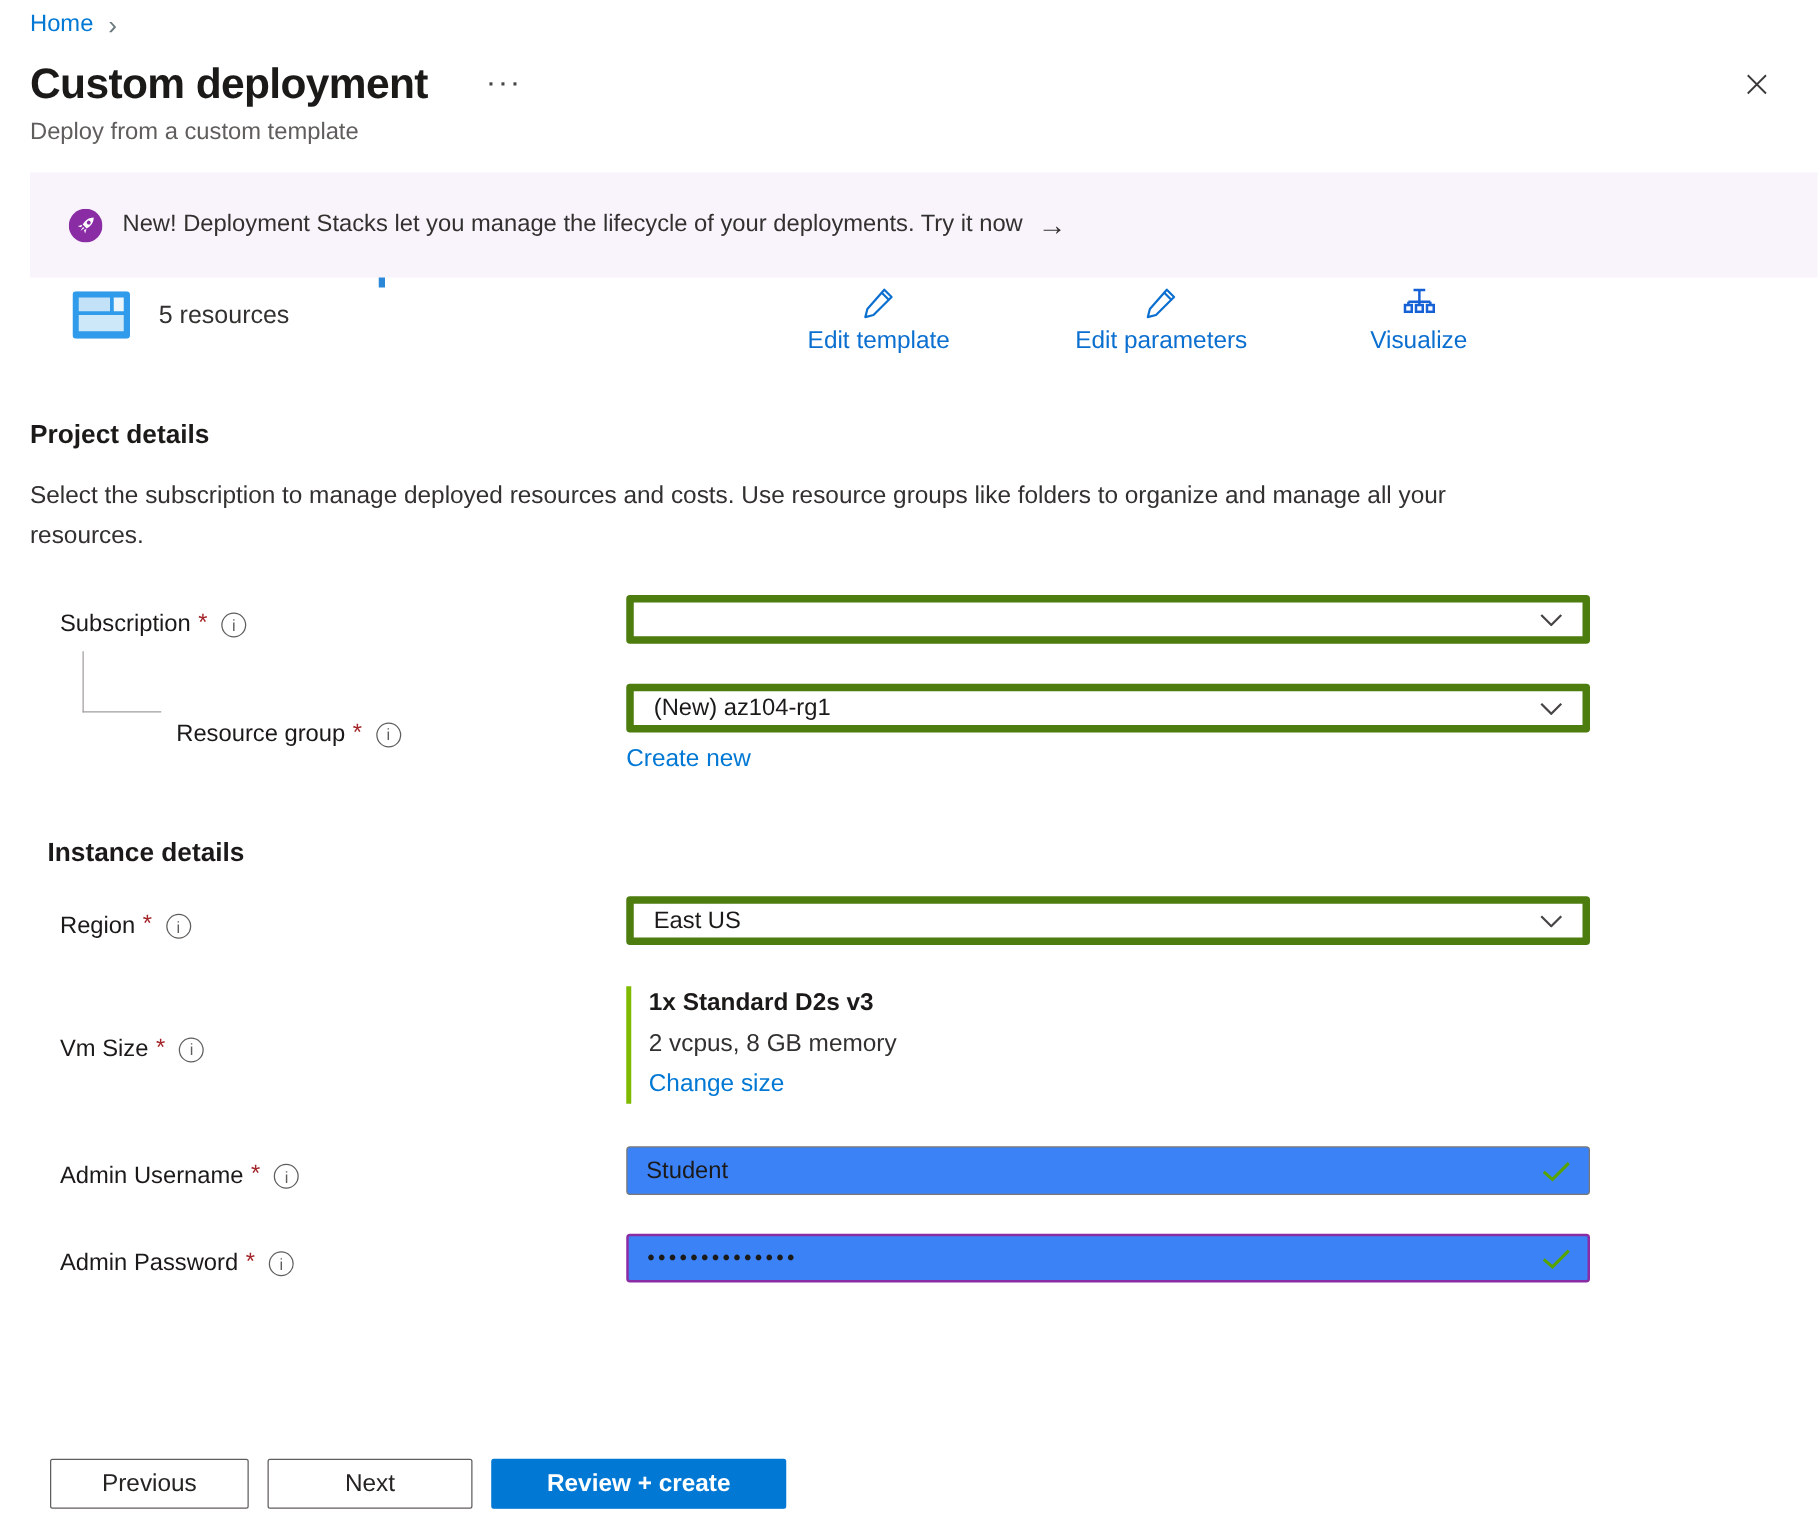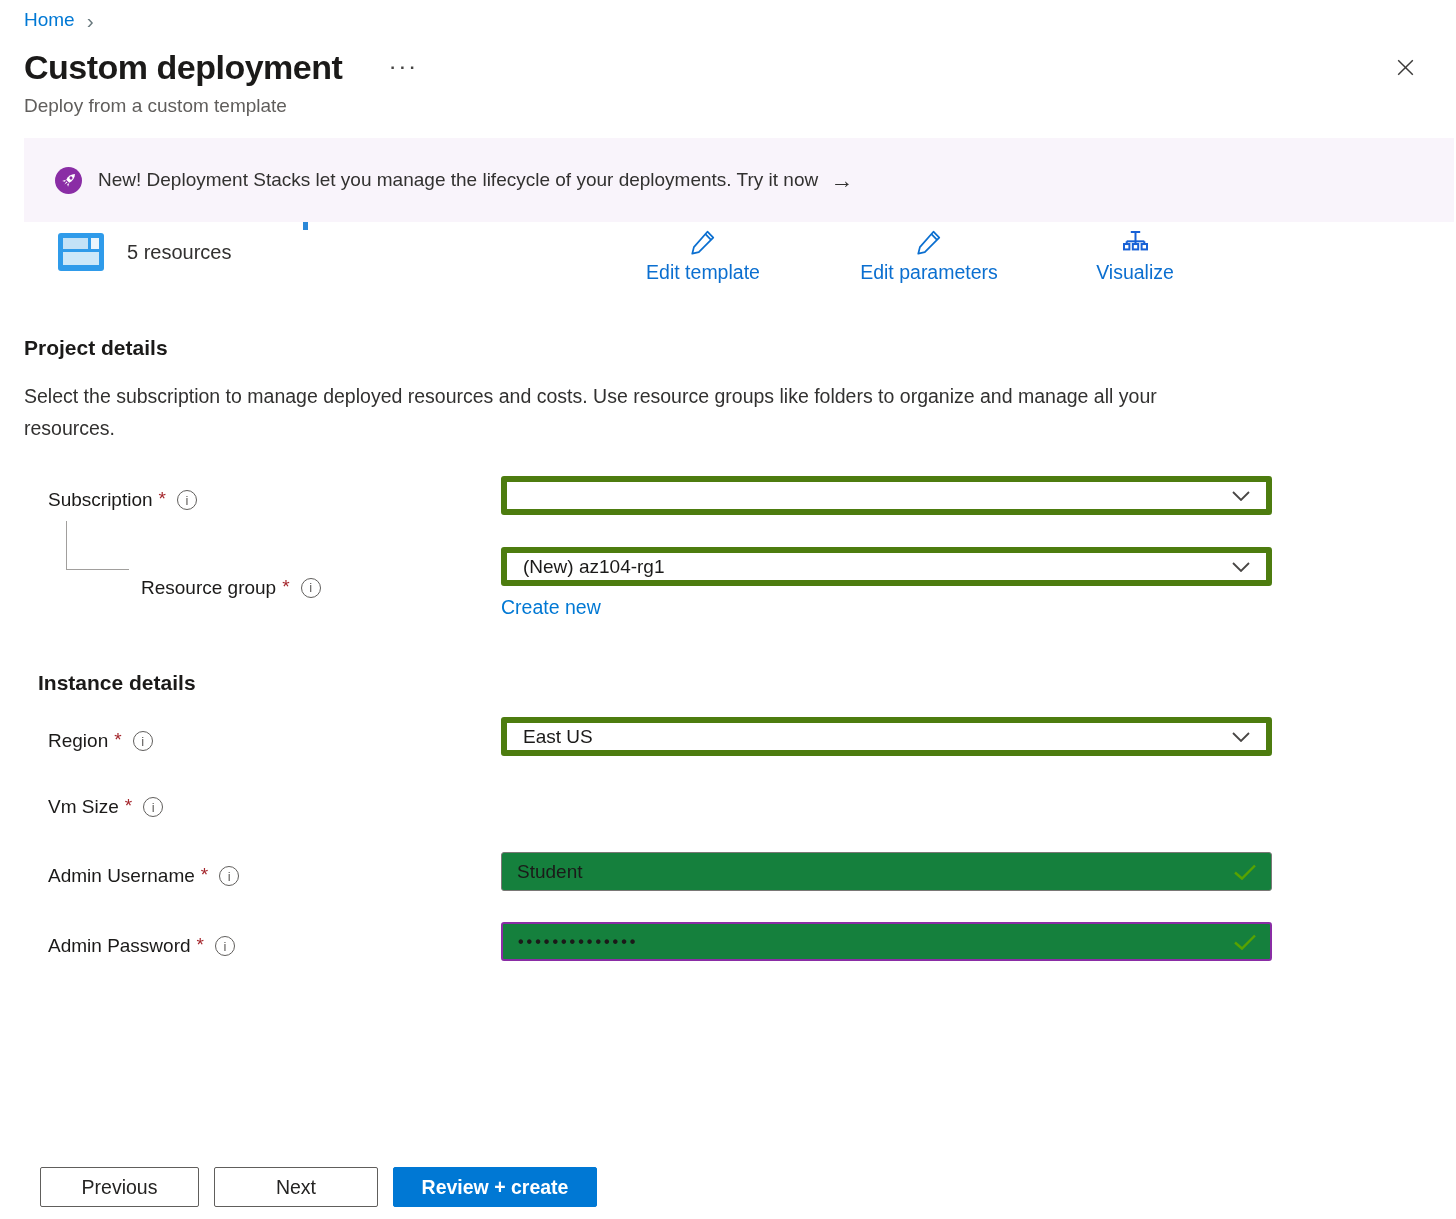--- a/index.html
+++ b/index.html
@@ -52,21 +52,21 @@
   .control-cell { width: 771px; }
   .combo {
     height: 39px; border: 6px solid #4d7c0f; border-radius: 3px; background: #fff;
     display: flex; align-items: center; justify-content: space-between;
     padding: 0 16px; font-size: 19px; color: #1b1a19; cursor: pointer;
   }
   .input-wrap { position: relative; }
   .text-input {
     width: 771px; height: 39px; border: 1px solid #7a7876; border-radius: 3px;
     padding: 0 44px 0 15px; font-size: 19px; color: #1b1a19;
-    font-family: "Liberation Sans", "DejaVu Sans", sans-serif; outline: none; background: #15803d;
+    font-family: "Liberation Sans", "DejaVu Sans", sans-serif; outline: none; background: #3b82f6;
   }
   .password-input { border: 2px solid #8a2da5; font-size: 16px; letter-spacing: 3px; font-weight: 700; }
   .check-icon { position: absolute; right: 15px; top: 50%; transform: translateY(-50%); display: flex; }
   .link { color: #0078d4; font-size: 19.5px; cursor: pointer; text-decoration: none; display: inline-block; }
   .create-new { margin-top: 10px; }
   .rg-connector {
     position: absolute; left: 18px; top: -26px; width: 63px; height: 49px;
     border-left: 1px solid #a19f9d; border-bottom: 1px solid #a19f9d;
   }
   .rg-label { padding-left: 93px; }
@@ -83,21 +83,21 @@
   
   .footer { position: absolute; left: 40px; bottom: 12px; display: flex; gap: 15px; }
   .btn {
     height: 40px; border-radius: 2px; font-size: 19.5px; cursor: pointer;
     display: flex; align-items: center; justify-content: center;
     font-family: "Liberation Sans", "DejaVu Sans", sans-serif;
   }
   .btn-outline { border: 1px solid #605e5c; background: #fff; color: #252423; }
   .btn-previous { width: 159px; }
   .btn-next { width: 164px; }
-  .btn-primary { width: 204px; background: #0078d4; border: 1px solid #0078d4; color: #fff; font-weight: 700; }
+  .btn-primary { width: 236px; background: #0078d4; border: 1px solid #0078d4; color: #fff; font-weight: 700; }
 </style>
 </head>
 <body>
 
 <div class="breadcrumb">
   <a class="crumb">Home</a>
   <span class="sep">›</span>
 </div>
 
 <div class="header-row">
@@ -238,20 +238,27 @@
       </div>
     </div>
   </div>
 
   <div class="form-row row-vmsize">
     <div class="label-cell vm-label">
       <span>Vm Size</span>
       <span class="req">*</span>
       <span class="info-icon">i</span>
     </div>
+    <div class="control-cell">
+      <div class="vm-block">
+        <div class="vm-title">1x Standard D2s v3</div>
+        <div class="vm-specs">2 vcpus, 8 GB memory</div>
+        <a class="link vm-change">Change size</a>
+      </div>
+    </div>
   </div>
 
   <div class="form-row row-username">
     <div class="label-cell">
       <span>Admin Username</span>
       <span class="req">*</span>
       <span class="info-icon">i</span>
     </div>
     <div class="control-cell">
       <div class="input-wrap">

